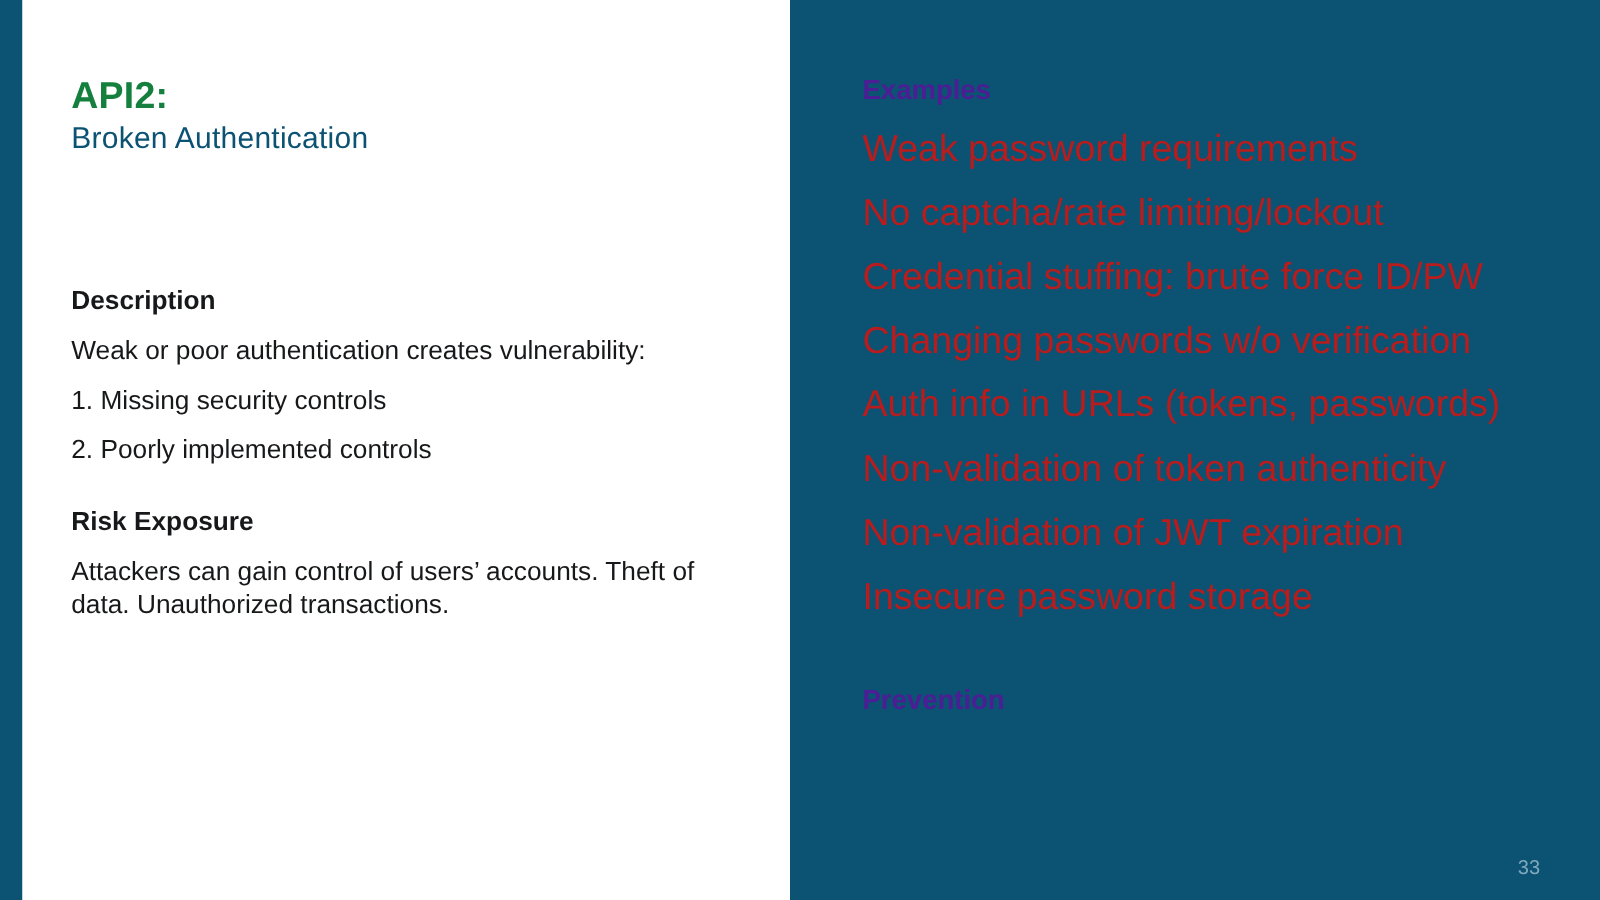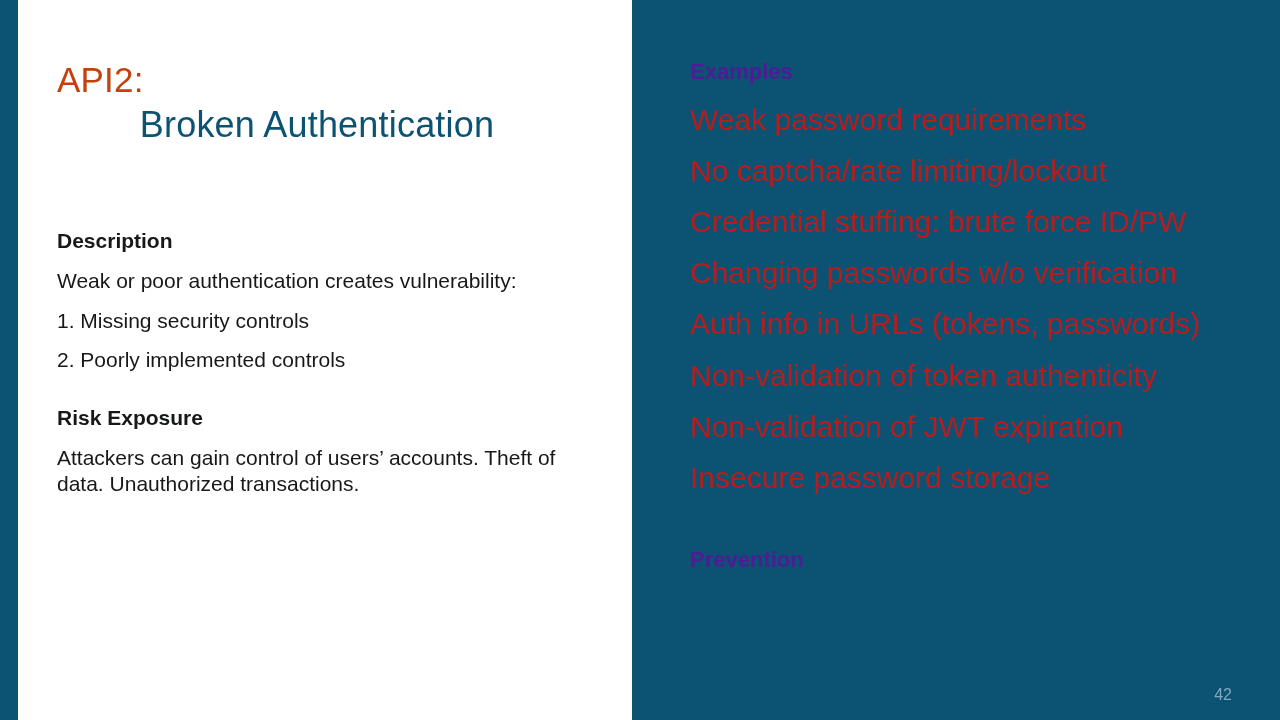--- a/index.html
+++ b/index.html
@@ -45,33 +45,32 @@
   }
 
   
   .title-block {
     position: absolute;
     left: 57px;
     top: 58px;
     width: 520px;
   }
   .title-line1 {
-    font-size: 35px;
-    font-weight: normal;
-    color: #c2410c;
+    font-size: 30px;
+    font-weight: bold;
+    color: #15803d;
     line-height: 1.25;
     letter-spacing: 0.2px;
   }
   .title-line2 {
-    font-size: 36px;
+    font-size: 24px;
     font-weight: normal;
     color: #0b5273;
     line-height: 1.25;
     letter-spacing: 0.2px;
-    text-align: center;
   }
 
   .left-body {
     position: absolute;
     left: 57px;
     top: 228px;
     width: 530px;
     color: #17181a;
   }
   .sec-head {
@@ -169,15 +168,15 @@
     <p class="r-item">Auth info in URLs (tokens, passwords)</p>
     <p class="r-item">Non-validation of token authenticity</p>
     <p class="r-item">Non-validation of JWT expiration</p>
     <p class="r-item">Insecure password storage</p>
 
     <div class="r-gap"></div>
 
     <div class="r-head">Prevention</div>
   </div>
 
-  <div class="page-number">42</div>
+  <div class="page-number">33</div>
 
 </div>
 
 </body></html>

